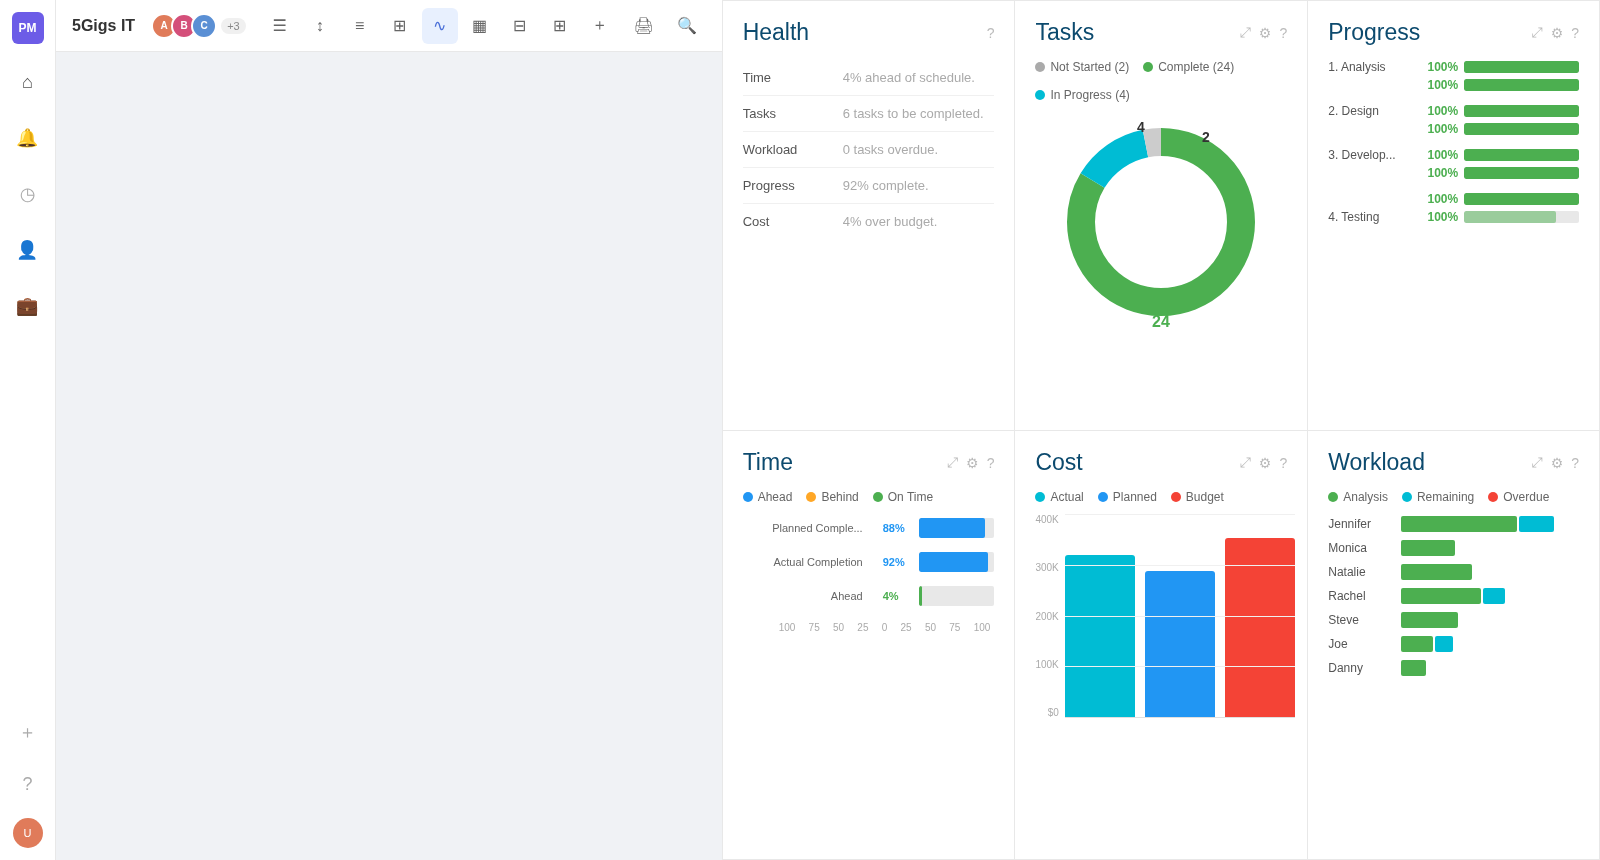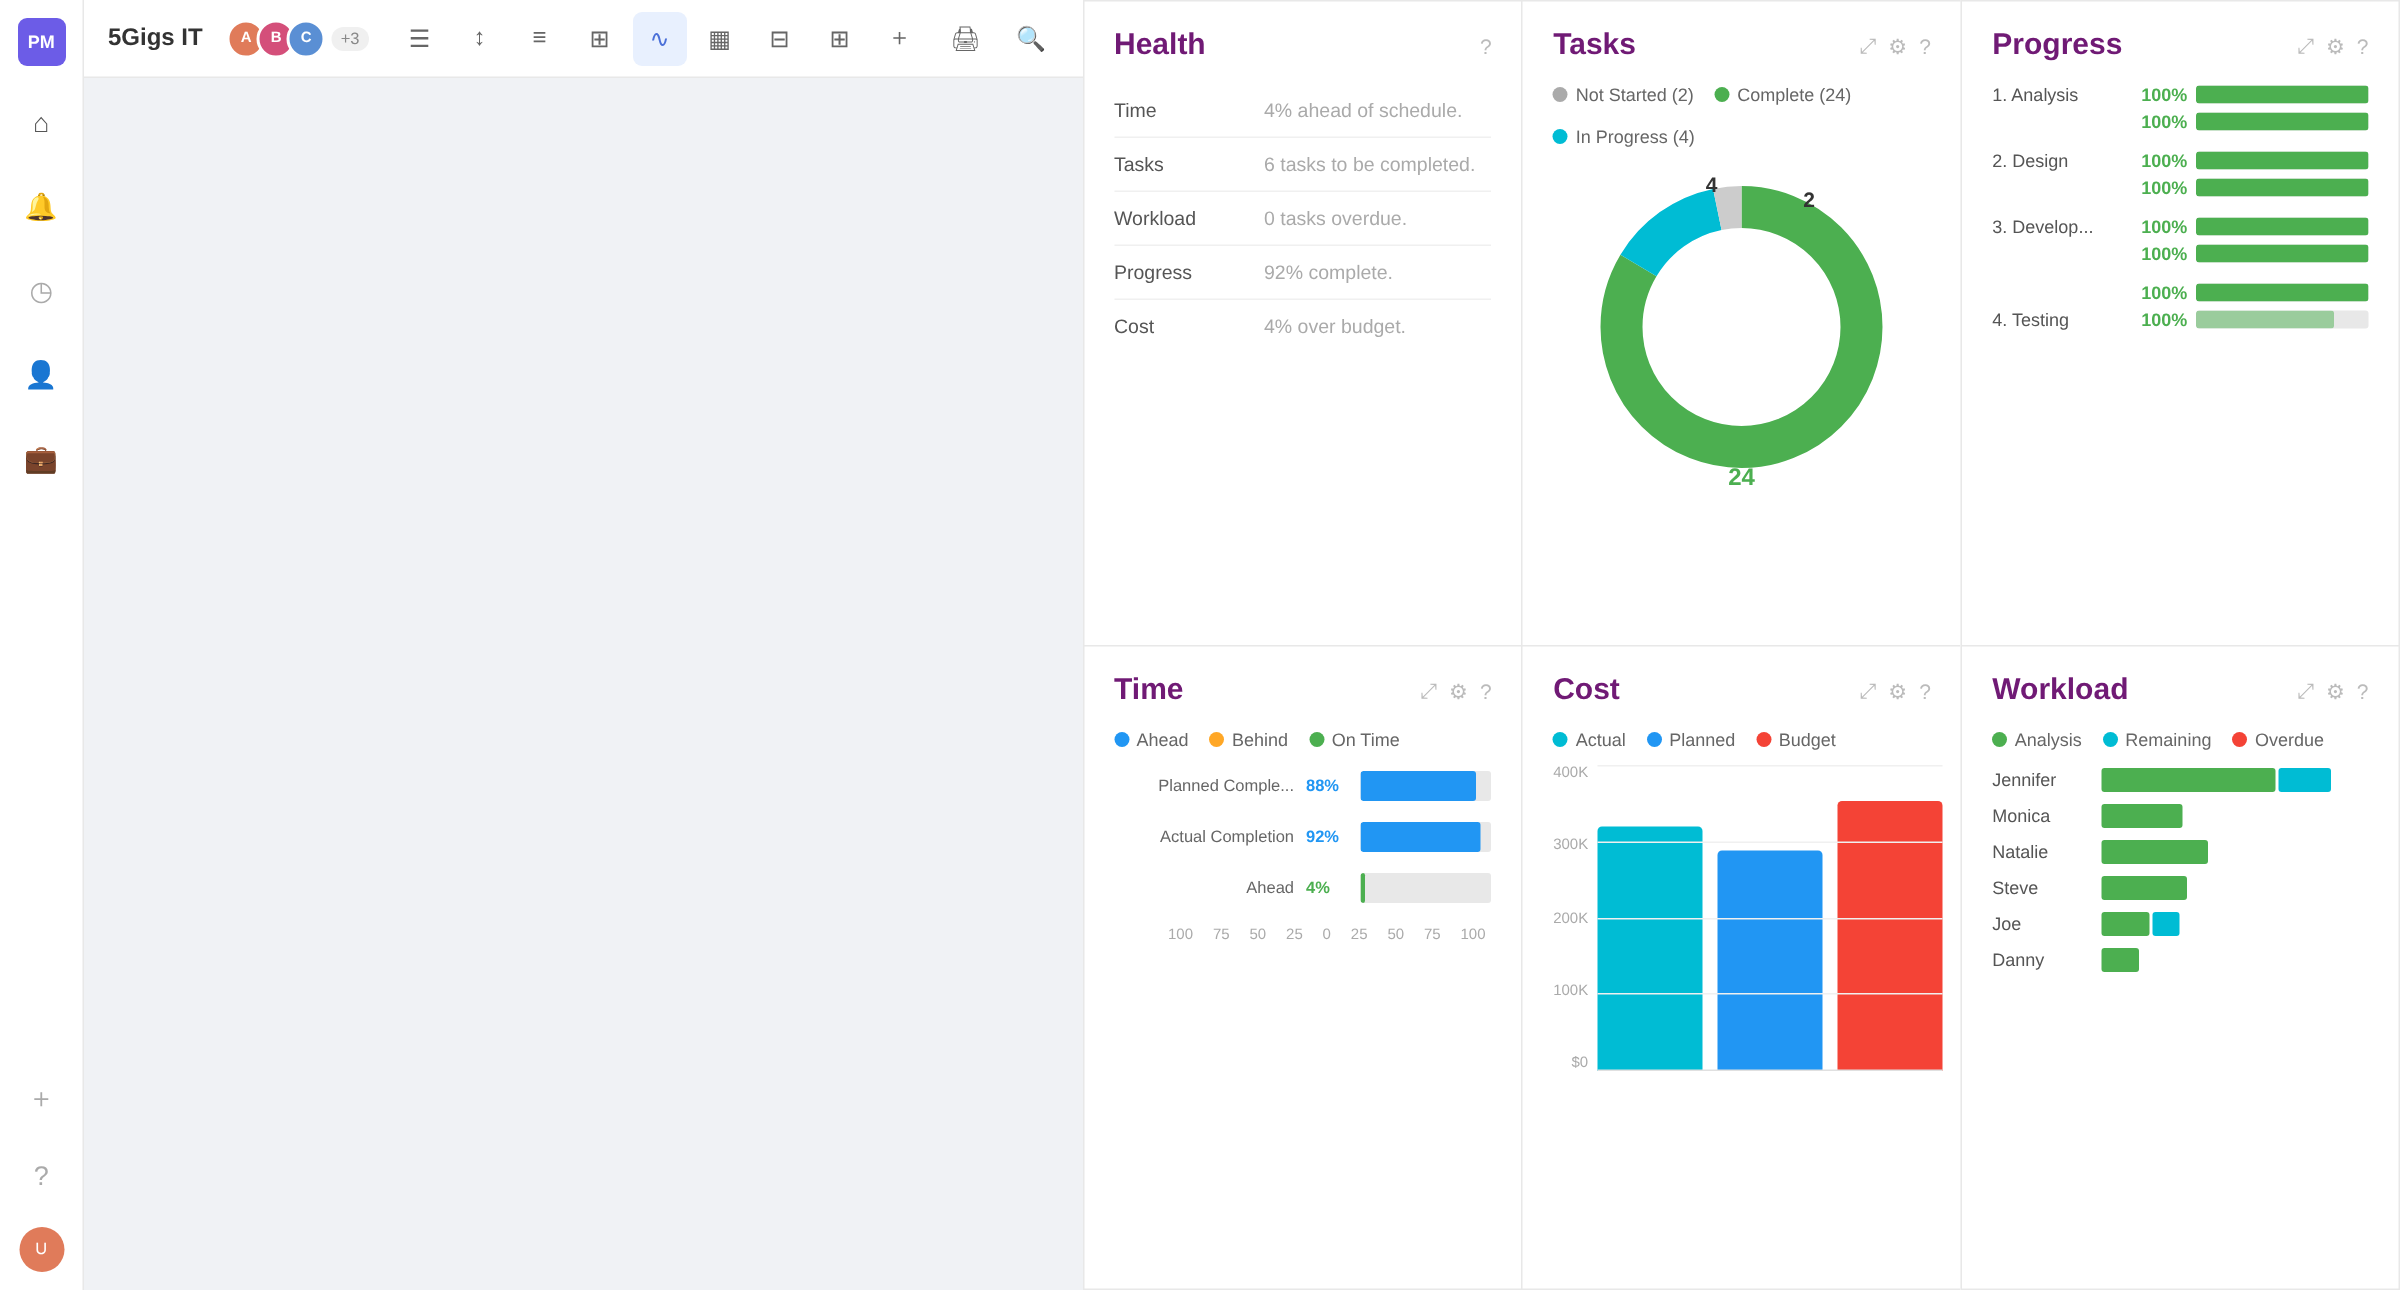--- a/index.html
+++ b/index.html
@@ -28,21 +28,21 @@
     .nav-icon { width: 36px; height: 36px; display: flex; align-items: center; justify-content: center; border-radius: 6px; cursor: pointer; color: #666; font-size: 16px; }
     .nav-icon.active { background: #e8f0fe; color: #4a6fd8; }
     .nav-right { margin-left: auto; display: flex; align-items: center; gap: 8px; }
 
     
     .dashboard { flex: 1; display: grid; grid-template-columns: 1fr 1fr 1fr; grid-template-rows: 1fr 1fr; gap: 0; overflow: hidden; }
     .panel { background: #fff; border: 1px solid #e8e8e8; padding: 18px 20px; overflow: hidden; position: relative; }
 
     
     .panel-header { display: flex; align-items: center; justify-content: space-between; margin-bottom: 14px; }
-    .panel-title { font-size: 20px; font-weight: 700; color: #701a75; }
+    .panel-title { font-size: 23px; font-weight: 400; color: #0c4a6e; }
     .panel-actions { display: flex; align-items: center; gap: 8px; color: #aaa; font-size: 14px; }
     .panel-action-icon { cursor: pointer; font-size: 14px; color: #bbb; }
 
     
     .health-table { width: 100%; }
     .health-row { display: flex; padding: 10px 0; border-bottom: 1px solid #f0f0f0; }
     .health-row:last-child { border-bottom: none; }
     .health-label { width: 100px; font-size: 13px; color: #555; font-weight: 500; }
     .health-value { font-size: 13px; color: #aaa; }
 
@@ -56,21 +56,21 @@
     .progress-section { margin-bottom: 8px; }
     .progress-section-title { font-size: 12px; color: #555; margin-bottom: 4px; font-weight: 500; }
     .progress-bar-row { display: flex; align-items: center; gap: 6px; margin-bottom: 4px; }
     .progress-bar-pct { font-size: 12px; color: #4caf50; width: 32px; text-align: right; font-weight: 600; }
     .progress-bar-bg { flex: 1; height: 12px; background: #e8e8e8; border-radius: 2px; overflow: hidden; }
     .progress-bar-fill { height: 100%; background: #4caf50; border-radius: 2px; }
 
     
     .time-legend { display: flex; align-items: center; gap: 14px; margin-bottom: 14px; }
     .chart-container { display: flex; flex-direction: column; gap: 14px; }
-    .bar-row { display: flex; align-items: center; gap: 8px; }
+    .bar-row { display: flex; align-items: center; gap: 20px; }
     .bar-label { font-size: 11px; color: #666; width: 120px; text-align: right; flex-shrink: 0; }
     .x-axis { display: flex; justify-content: space-between; font-size: 10px; color: #aaa; margin-top: 8px; padding: 0 4px; }
 
     
     .cost-legend { display: flex; align-items: center; gap: 14px; margin-bottom: 10px; }
 
     
     .workload-legend { display: flex; align-items: center; gap: 14px; margin-bottom: 12px; }
     .workload-rows { display: flex; flex-direction: column; gap: 8px; }
     .workload-row { display: flex; align-items: center; gap: 8px; }
@@ -450,20 +450,27 @@
           </div>
         </div>
 
         <div class="workload-row">
           <span class="workload-name">Natalie</span>
           <div class="workload-bars">
             <div class="wl-bar" style="width:40%; background:#4caf50;"></div>
           </div>
         </div>
 
+        <div class="workload-row">
+          <span class="workload-name">Rachel</span>
+          <div class="workload-bars">
+            <div class="wl-bar" style="width:45%; background:#4caf50;"></div>
+            <div class="wl-bar" style="width:12%; background:#00bcd4;"></div>
+          </div>
+        </div>
 
         <div class="workload-row">
           <span class="workload-name">Steve</span>
           <div class="workload-bars">
             <div class="wl-bar" style="width:32%; background:#4caf50;"></div>
           </div>
         </div>
 
         <div class="workload-row">
           <span class="workload-name">Joe</span>

